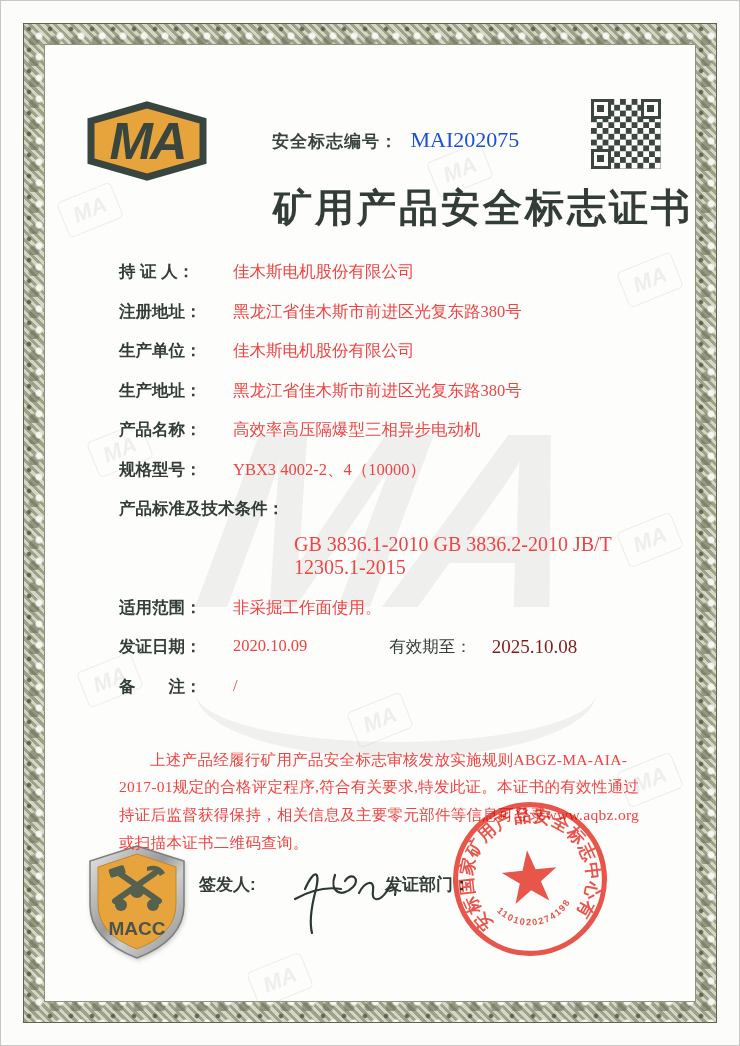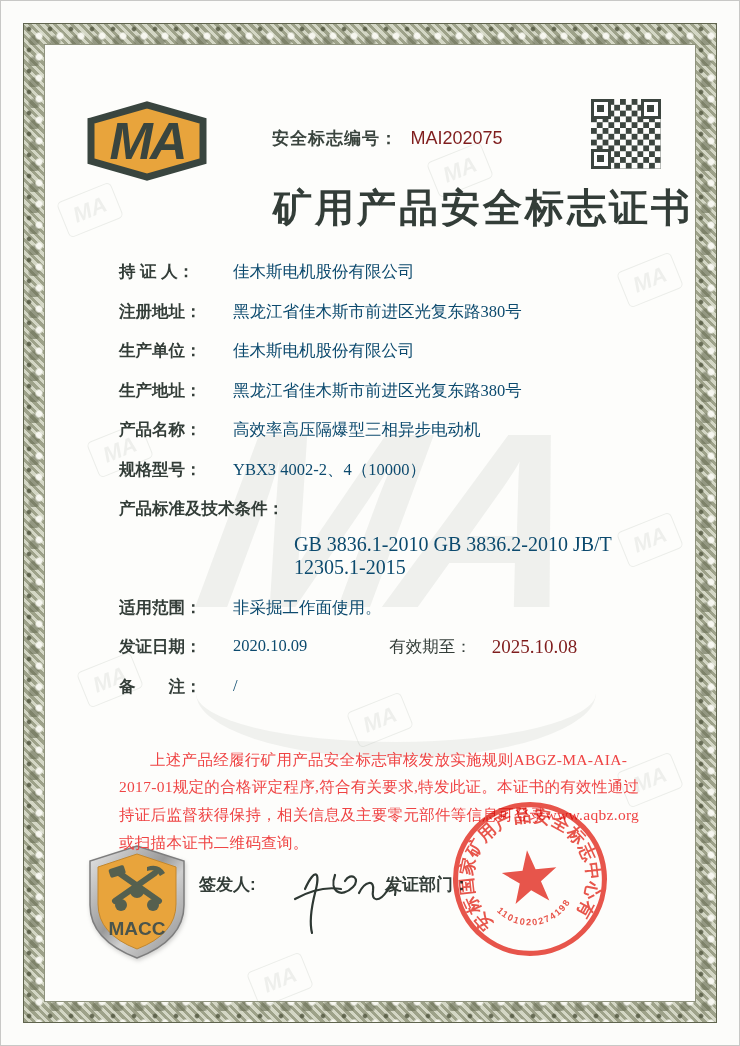--- a/index.html
+++ b/index.html
@@ -26,37 +26,37 @@
   .wm-center .wm-swoosh { position:absolute; left:-10px; top:232px; width:400px; height:130px;
     border:0; border-bottom:16px solid rgba(145,155,148,.12); border-radius:50%; }
 
   .content { position:absolute; inset:46px; }
 
   
   .header { position:relative; height:132px; }
   .ma-logo { position:absolute; left:40px; top:52px; width:120px; height:84px; }
   .certno { position:absolute; left:225px; top:80px; white-space:nowrap; }
   .certno .lbl { font-weight:bold; font-size:17px; color:#3a443e; letter-spacing:1px; }
-  .certno .val { font-family:Liberation Sans, sans-serif; font-size:18px; color:#7f1d1d; margin-left:8px; }
+  .certno .val { font-family:Liberation Serif, serif; font-size:22px; color:#1d4ed8; margin-left:8px; }
   .qr { position:absolute; right:32px; top:52px; width:70px; height:70px;
     background: conic-gradient(#3c453f 0 90deg, transparent 90deg 180deg, #3c453f 180deg 270deg, transparent 270deg);
     background-size:16.6% 16.6%; }
   .qr .finder { position:absolute; width:20px; height:20px; border:3.5px solid #3c453f; background:#fff; }
   .qr .finder::after { content:""; position:absolute; left:3px; top:3px; width:7px; height:7px; background:#3c453f; }
   .qr .f-tl { left:0; top:0; } .qr .f-tr { right:0; top:0; } .qr .f-bl { left:0; bottom:0; }
 
   
   .title { text-align:right; font-family:"Liberation Serif","DejaVu Serif",serif; font-weight:bold;
     font-size:39px; letter-spacing:3px; color:#333d38; margin-top:2px; }
 
   
   .fields { margin:26px 0 0 72px; width:540px; position:relative; z-index:2; }
   .frow { display:flex; align-items:flex-start; margin-bottom:17.5px; }
   .frow .lbl { flex:0 0 96px; font-weight:bold; font-size:16.5px; color:#333d38; white-space:nowrap; }
-  .frow .val { margin-left:18px; font-family:"Liberation Serif","DejaVu Serif",serif; font-size:16.5px; color:#0c4a6e; }
+  .frow .val { margin-left:18px; font-family:"Liberation Serif","DejaVu Serif",serif; font-size:16.5px; color:#ef4444; }
   .frow.long .lbl { flex:0 0 auto; }
   .frow.long .val { margin-left:10px; font-size:20px;margin-top:35px; }
   .frow .lbl2 { font-weight:normal; font-size:16.5px; color:#333d38; margin-left:82px; white-space:nowrap; }
   .frow .val2 { margin-left:20px; font-family:"Liberation Serif","DejaVu Serif",serif; font-size:19px; color:#7f1d1d; }
 
   
   .statement { margin:48px 0 0 72px; width:528px; font-family:"Liberation Serif","DejaVu Serif",serif;
     font-size:15.5px; line-height:1.8; color:#ef4444; text-indent:2em; letter-spacing:.3px; position:relative; z-index:2; }
 
   

